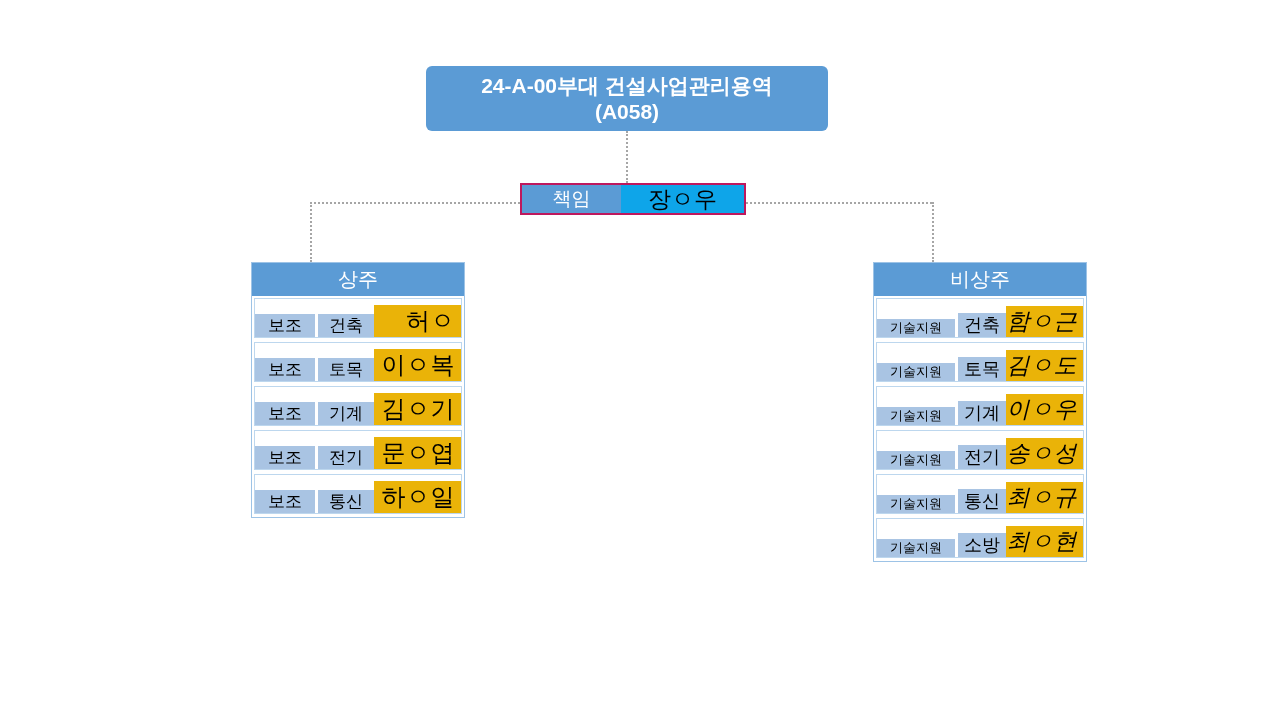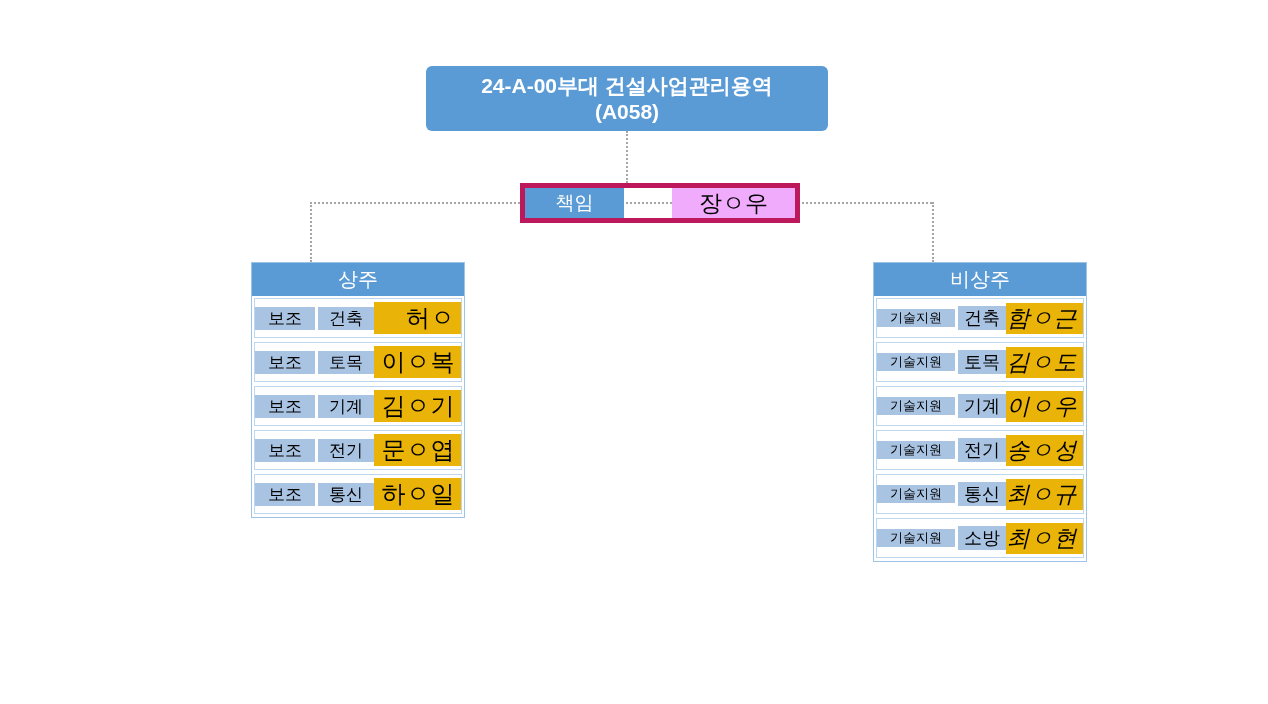--- a/index.html
+++ b/index.html
@@ -48,44 +48,43 @@
     z-index: 3;
     text-align: center;
     border-radius: 6px;
   }
 
   
   .mgr {
     position: absolute;
     left: 520px;
     top: 183px;
-    height: 40px;
+    height: 32px;
     display: flex;
     z-index: 3;
-    border: 5px solid #be185d;
+    border: 2px solid #be185d;
     box-sizing: border-box;
   }
   .mgr-role {
     width: 99px;
     background: #5B9BD5;
     color: #ffffff;
     display: flex;
     align-items: center;
     justify-content: center;
     font-size: 19px;
   }
   .mgr-name {
     width: 123px;
-    background: #f0abfc;
+    background: #0ea5e9;
     color: #000000;
     display: flex;
     align-items: center;
     justify-content: center;
     font-size: 23px;
-    margin-left: 48px;
   }
 
   
   .group {
     position: absolute;
     z-index: 3;
     box-sizing: border-box;
     border: 1px solid #9DC3E6;
     background: #ffffff;
     margin-left: 47px;
@@ -96,21 +95,21 @@
     text-align: center;
     font-size: 20px;
     line-height: 33px;
     height: 33px;
   }
   .rows {
     padding: 2px 2px 3px 2px;
   }
   .row {
     display: flex;
-    align-items: center;
+    align-items: flex-end;
     height: 40px;
     margin-bottom: 4px;
     background: #ffffff;
     border: 1px solid #bdd7ee;
     box-sizing: border-box;
   }
   .row:last-child { margin-bottom: 0; }
   .cell-role, .cell-disc {
     background: #A9C4E3;
     color: #000000;

